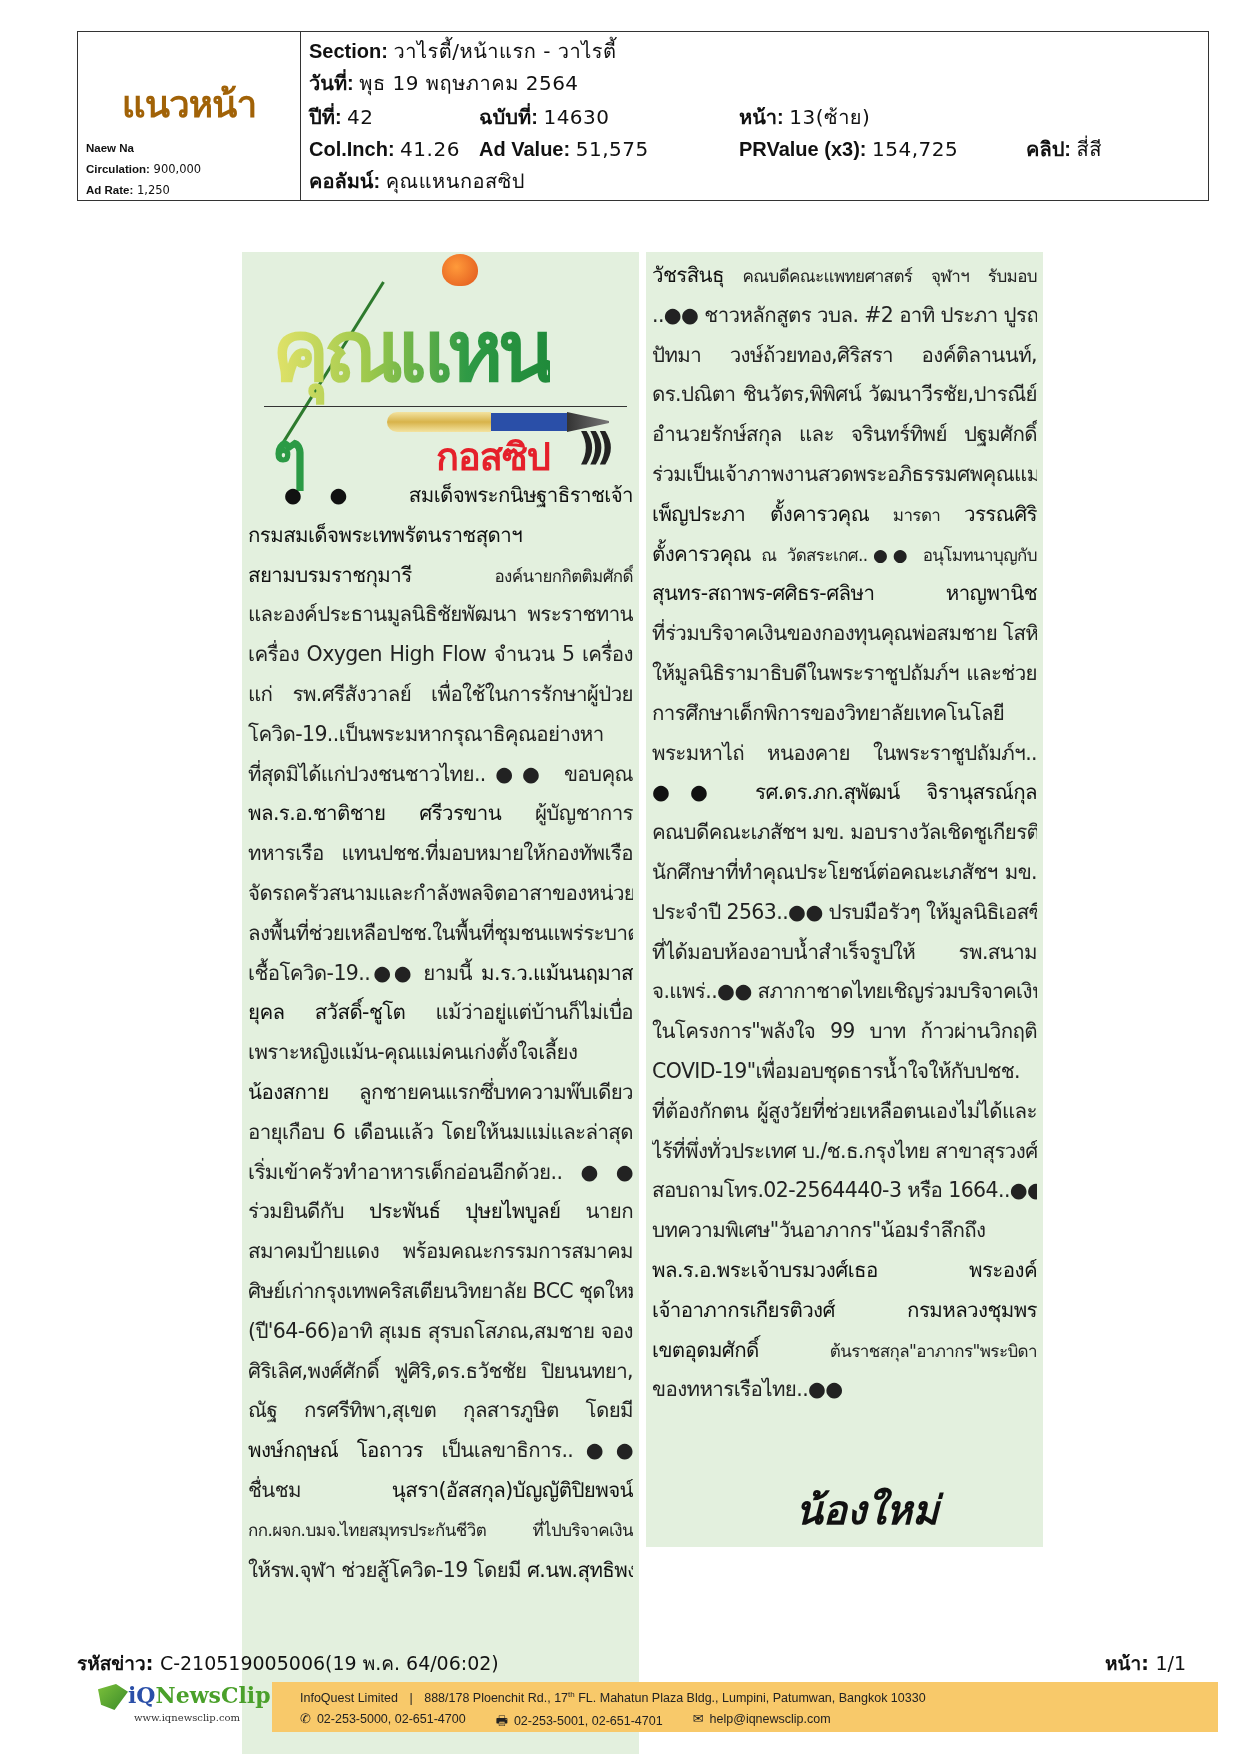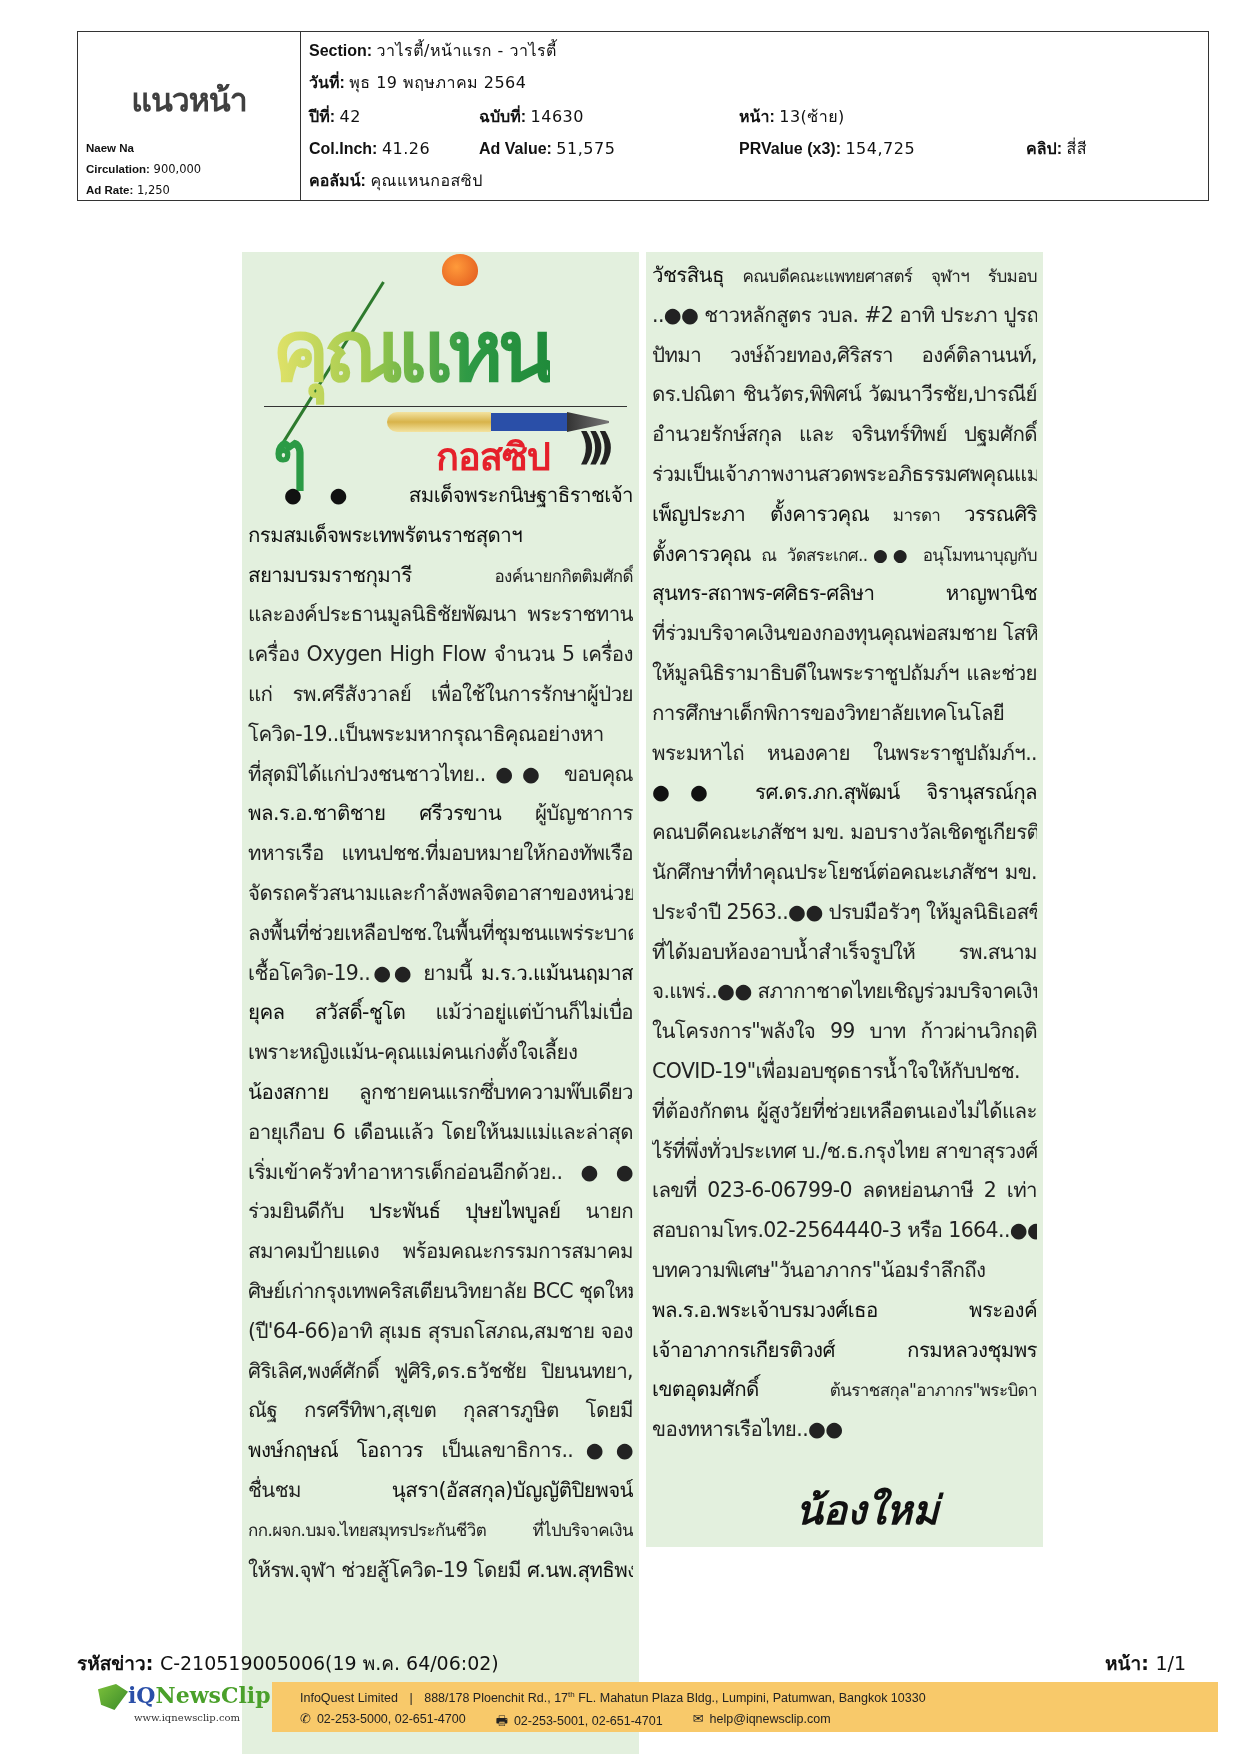--- a/index.html
+++ b/index.html
@@ -1,22 +1,22 @@
 <!DOCTYPE html>
 <html><head>
 <meta charset="utf-8">
 <style>
   html, body { margin:0; padding:0; background:#ffffff; }
   body { width:1240px; height:1754px; position:relative; overflow:hidden; font-family:"DejaVu Sans", sans-serif; color:#111; }
   .header-box { position:absolute; left:77px; top:31px; width:1130px; height:168px; border:1.5px solid #333; display:flex; }
   .pub-cell { width:222px; border-right:1.5px solid #333; position:relative; }
-  .pub-logo { position:absolute; left:0; right:0; top:42px; text-align:center; font-family:"DejaVu Sans", sans-serif; font-weight:bold; font-size:32px; letter-spacing:-1px; color:#404040; }
+  .pub-logo { position:absolute; left:0; right:0; top:42px; text-align:center; font-family:"DejaVu Sans", sans-serif; font-weight:bold; font-size:37px; letter-spacing:-1px; color:#a16207; }
   .pub-meta { position:absolute; left:8px; top:106px; font-size:11.5px; line-height:21px; }
   .pub-meta b { font-family:"Liberation Sans", sans-serif; }
-  .meta-cell { flex:1; position:relative; font-size:16px; }
+  .meta-cell { flex:1; position:relative; font-size:20px; }
   .meta-row { position:absolute; left:8px; height:30px; line-height:30px; white-space:nowrap; }
   .meta-row .k { font-weight:bold; font-family:"Liberation Sans", sans-serif; }
   .meta-row .v { font-family:"DejaVu Sans", sans-serif; letter-spacing:0.5px; }
   .col { position:absolute; background:#e3f0de; }
   .col-left { left:242px; top:252px; width:397px; height:1717px; }
   .col-right { left:646px; top:252px; width:397px; height:1295px; }
   .text-block { position:absolute; left:6px; right:6px; font-size:20.5px; line-height:39.8px; color:#222; font-family:"DejaVu Sans", sans-serif; }
   .line { white-space:nowrap; overflow:hidden; display:block; height:39.8px; text-align:justify; text-align-last:justify; letter-spacing:-0.6px; }
   .line.last { text-align-last:left; }
   .b { font-weight:normal; color:#111; }
@@ -162,21 +162,20 @@
     <span class="line b">●● รศ.ดร.ภก.สุพัฒน์ จิรานุสรณ์กุล</span>
     <span class="line">คณบดีคณะเภสัชฯ มข. มอบรางวัลเชิดชูเกียรติ</span>
     <span class="line">นักศึกษาที่ทำคุณประโยชน์ต่อคณะเภสัชฯ มข.</span>
     <span class="line">ประจำปี 2563..●● ปรบมือรัวๆ ให้มูลนิธิเอสซีจี</span>
     <span class="line">ที่ได้มอบห้องอาบน้ำสำเร็จรูปให้ รพ.สนาม</span>
     <span class="line">จ.แพร่..●● สภากาชาดไทยเชิญร่วมบริจาคเงิน</span>
     <span class="line">ในโครงการ"พลังใจ 99 บาท ก้าวผ่านวิกฤติ</span>
     <span class="line">COVID-19"เพื่อมอบชุดธารน้ำใจให้กับปชช.</span>
     <span class="line">ที่ต้องกักตน ผู้สูงวัยที่ช่วยเหลือตนเองไม่ได้และ</span>
     <span class="line">ไร้ที่พึ่งทั่วประเทศ บ./ช.ธ.กรุงไทย สาขาสุรวงศ์</span>
-    <span class="line">เลขที่ 023-6-06799-0 ลดหย่อนภาษี 2 เท่า</span>
     <span class="line">สอบถามโทร.02-2564440-3 หรือ 1664..●●</span>
     <span class="line">บทความพิเศษ"วันอาภากร"น้อมรำลึกถึง</span>
     <span class="line b">พล.ร.อ.พระเจ้าบรมวงศ์เธอ พระองค์</span>
     <span class="line b">เจ้าอาภากรเกียรติวงศ์ กรมหลวงชุมพร</span>
     <span class="line"><span class="b">เขตอุดมศักดิ์</span><span class="sm"> ต้นราชสกุล"อาภากร"พระบิดา</span></span>
     <span class="line last">ของทหารเรือไทย..●●</span>
   </div>
   <div class="signature" style="top:1226px">น้องใหม่</div>
 </div>
 

